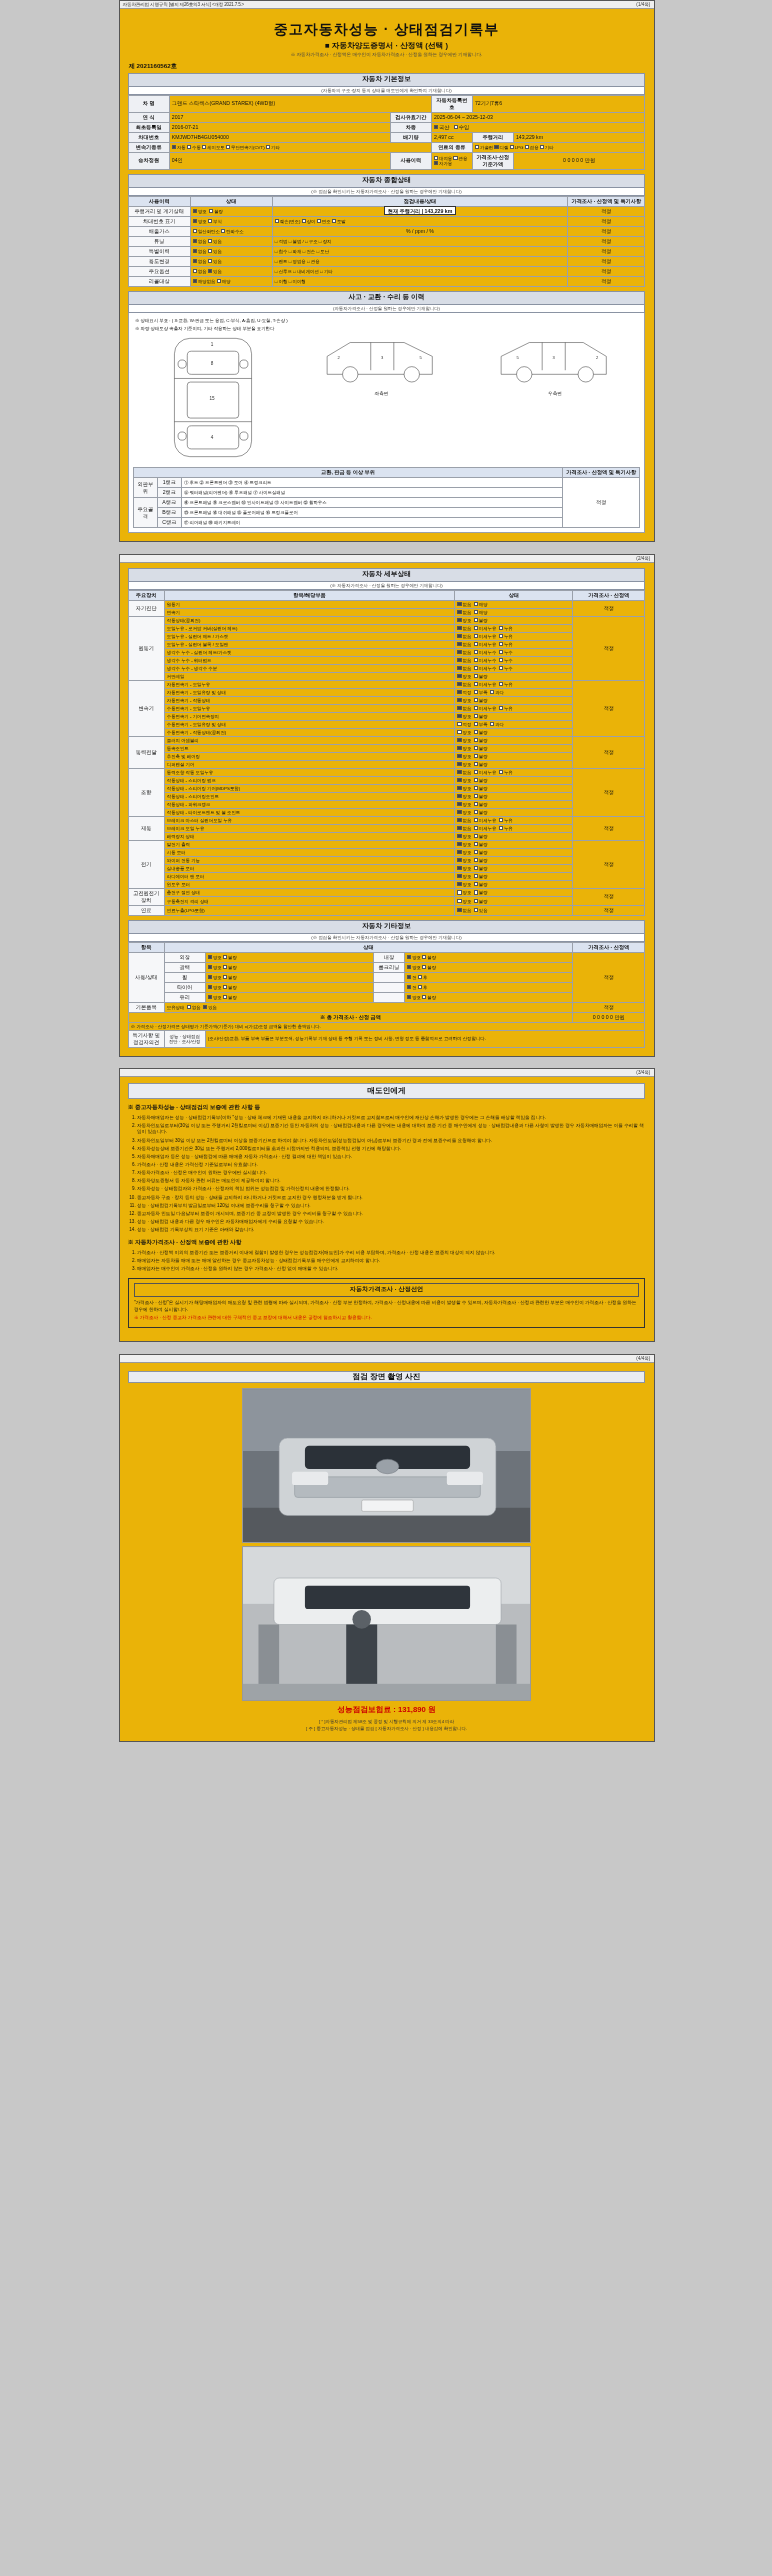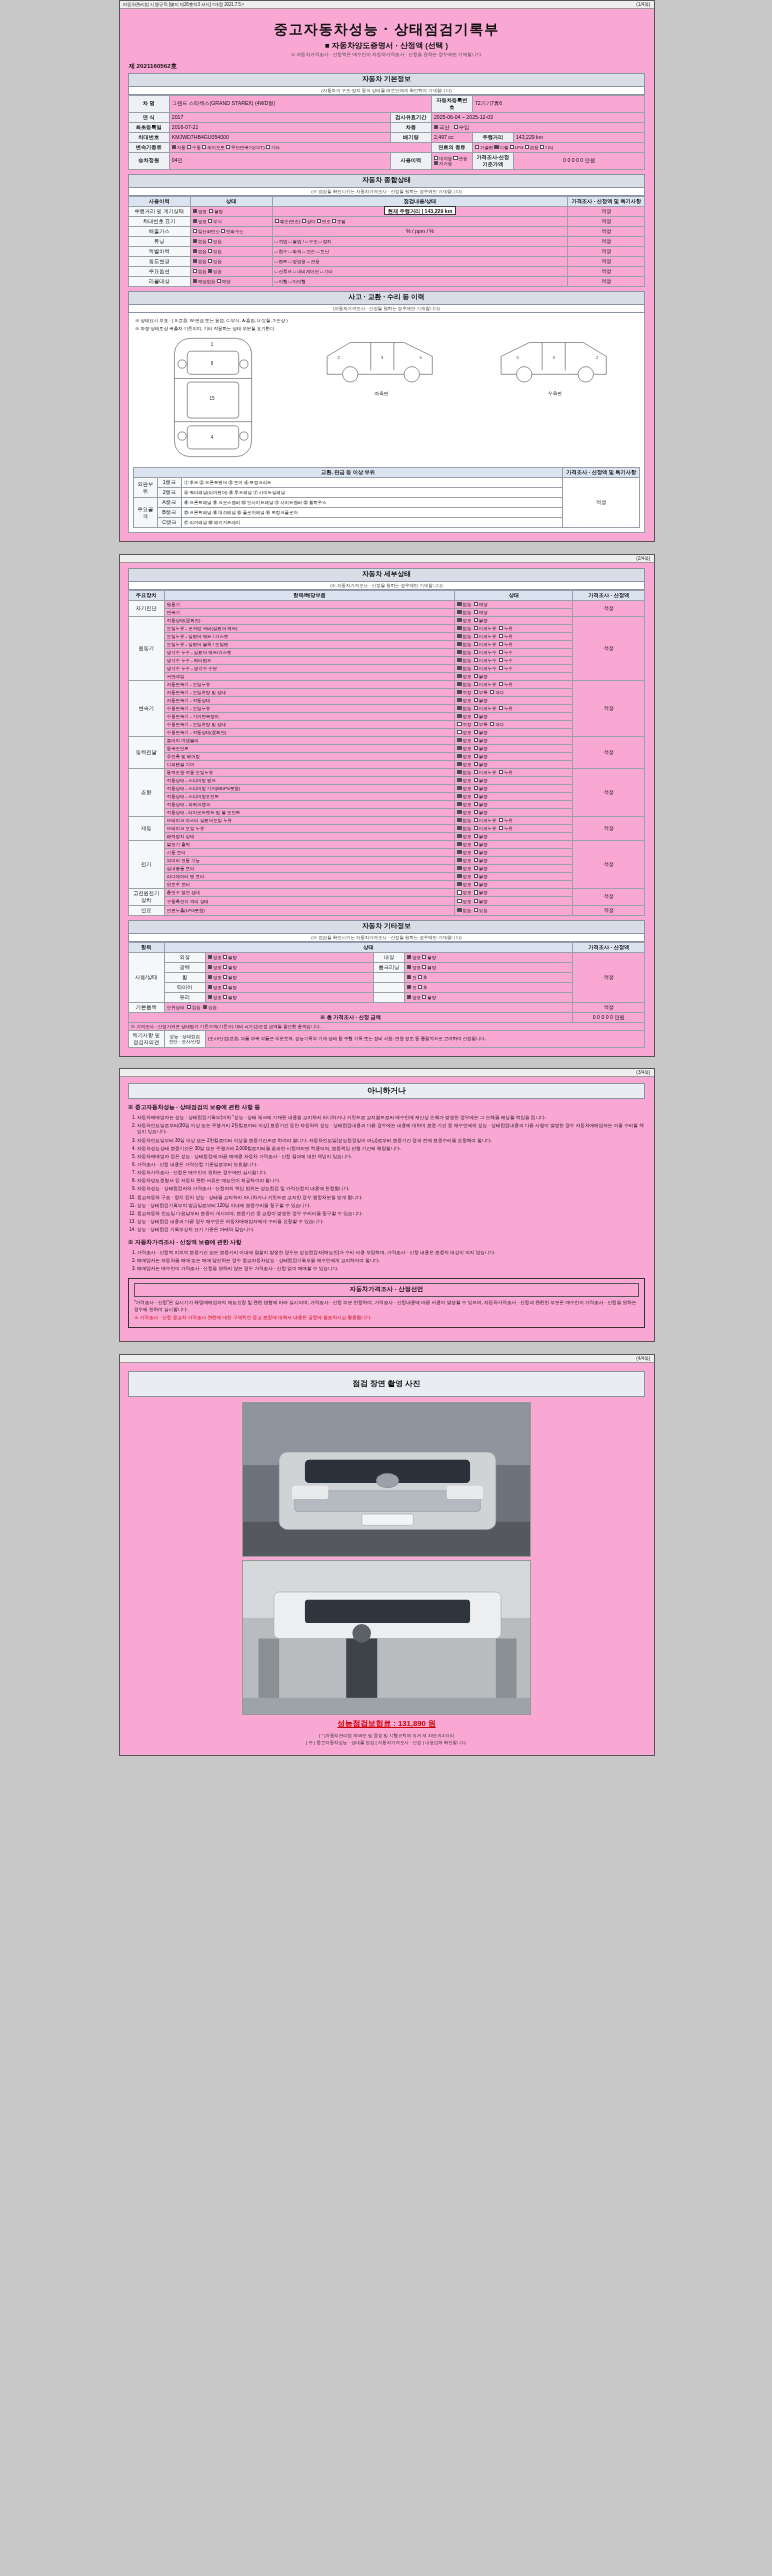--- a/index.html
+++ b/index.html
@@ -3,21 +3,21 @@
 <meta charset="utf-8">
 <style>
   * { box-sizing: border-box; }
   html, body { margin:0; padding:0; }
   body {
     width:773px; background:#c8c8c8;
     font-family:"Liberation Sans", sans-serif;
     font-size:5.7px; color:#111;
   }
   .page {
-    width:536px; margin:0 auto 11.3px auto; background:#f9a8d4;
+    width:536px; margin:0 auto 11.3px auto; background:#eab308;
     border:0.5px solid #555; padding:0;
   }
   .page-inner { padding:5.2px 8.2px 8.2px 8.2px; }
   .topbar {
     background:#efefef; border-bottom:0.5px solid #999;
     font-size:4.6px; padding:1px 3.1px; display:flex; justify-content:space-between;
     color:#333;
   }
   .topbar .t-left { letter-spacing:-0.2px; }
   h1.title {
@@ -50,21 +50,21 @@
   .legend { font-size:4.4px; padding:1.5px 2.1px; }
   .photo-box { border:0.5px solid #999; margin:3.1px auto; width:289px; height:155px; overflow:hidden; background:#203040;}
   .notice h2 { text-align:center; font-size:7.7px; font-weight:bold; border:0.5px solid #8a93a3; background:#e9ecf1; padding:2.1px; margin:0 0 5.2px 0;}
   .notice h3 { font-size:5.7px; margin:5.2px 0 2.6px 0; }
   .notice ol { margin:0 0 4.1px 9.3px; padding:0; }
   .notice li { font-size:4.6px; line-height:1.45; margin-bottom:1.5px; }
   .notice p { font-size:4.6px; line-height:1.45; margin:1.5px 0;}
   .declbox { border:1px solid #333; padding:4.1px 5.2px; margin:5.2px 0; }
   .declbox .dt { text-align:center; font-weight:bold; font-size:6.2px; border:0.5px solid #555; padding:1.5px; margin-bottom:3.1px;}
   .sign-head { text-align:center; font-size:7.7px; font-weight:bold; border:0.5px solid #8a93a3; background:#e9ecf1; padding:2.1px; margin:5.2px 0 3.1px 0;}
-  .fee { text-align:center; font-size:7.7px; font-weight:bold; color:#c00; margin:4.1px 0;text-decoration:underline;}
+  .fee { text-align:center; font-size:7.7px; font-weight:bold; color:#c00; margin:4.1px 0;}
   .footnote { text-align:center; font-size:4.4px; color:#333; line-height:1.5; }
   .redtxt { color:#c00; }
   .bluehd { background:#dbe3f0; }
   .cellmini { font-size:4.4px; }
   .hl { background:#fff; border:0.5px solid #333; padding:0.5px 3.1px; font-weight:bold; }
 </style>
 </head>
 <body>
 
 <div class="page">
@@ -588,21 +588,21 @@
       </table>
   </div>
 </div>
 
 <div class="page">
   <div class="topbar">
     <span></span>
     <span>(3/4쪽)</span>
   </div>
   <div class="page-inner notice">
-    <h2>아니하거나</h2>
+    <h2>매도인에게</h2>
     <h3>※ 중고자동차성능 · 상태점검의 보증에 관한 사항 등</h3>
     <ol id="notice-list-1">
         <li>자동차매매업자는 성능 · 상태점검기록부(이하 "성능 · 상태 체크에 기재된 내용을 고지하지 아니하거나 거짓으로 고지함으로써 매수인에 재산상 손해가 발생한 경우에는 그 손해를 배상할 책임을 집니다.</li>
         <li>자동차인도일로부터(30일 이상 또는 주행거리 2천킬로미터 이상) 보증기간 동안 자동차의 성능 · 상태점검내용과 다른 경우에는 내용에 대하여 보증 기간 중 매수인에게 성능 · 상태점검내용과 다른 사항이 발생한 경우 자동차매매업자는 이를 수리할 책임이 있습니다.</li>
         <li>자동차인도일부터 30일 이상 또는 2천킬로미터 이상을 보증기간으로 하여야 합니다. 자동차인도일(성능점검일이 아님)로부터 보증기간 경과 전에 보증수리를 요청해야 합니다.</li>
         <li>자동차성능상태 보증기간은 30일 또는 주행거리 2,000킬로미터를 초과한 시점까지만 적용되며, 보증책임 선행 기간에 해당합니다.</li>
         <li>자동차매매업자 등은 성능 · 상태점검에 따른 매매용 자동차 가격조사 · 산정 결과에 대한 책임이 있습니다.</li>
         <li>가격조사 · 산정 내용은 가격산정 기준일로부터 유효합니다.</li>
         <li>자동차가격조사 · 산정은 매수인이 원하는 경우에만 실시합니다.</li>
         <li>자동차양도증명서 등 자동차 관련 서류는 매도인이 제공하여야 합니다.</li>
@@ -626,21 +626,21 @@
     </div>
   </div>
 </div>
 
 <div class="page">
   <div class="topbar">
     <span></span>
     <span>(4/4쪽)</span>
   </div>
   <div class="page-inner">
-    <h2 style="text-align:center;font-size:7.7px;border:0.5px solid #8a93a3;background:#e9ecf1;padding:7px;margin:3.1px 0 5.2px 0">점검 장면 촬영 사진</h2>
+    <h2 style="text-align:center;font-size:7.7px;border:0.5px solid #8a93a3;background:#e9ecf1;padding:0;margin:3.1px 0 5.2px 0">점검 장면 촬영 사진</h2>
 
     <div class="photo-box">
       <svg width="289" height="155" viewBox="0 0 560 300">
         <rect width="560" height="300" fill="#6d737a"></rect>
         <rect y="0" width="560" height="120" fill="#8d949c"></rect>
         <rect y="230" width="560" height="70" fill="#55595e"></rect>
         <rect x="70" y="95" width="420" height="150" rx="16" fill="#cfd3d6" stroke="#9aa0a6"></rect>
         <rect x="120" y="110" width="320" height="45" rx="8" fill="#2b3138"></rect>
         <rect x="100" y="170" width="360" height="40" rx="6" fill="#b4babf" stroke="#8d9399"></rect>
         <rect x="95" y="160" width="70" height="26" rx="5" fill="#e8eaec"></rect>

